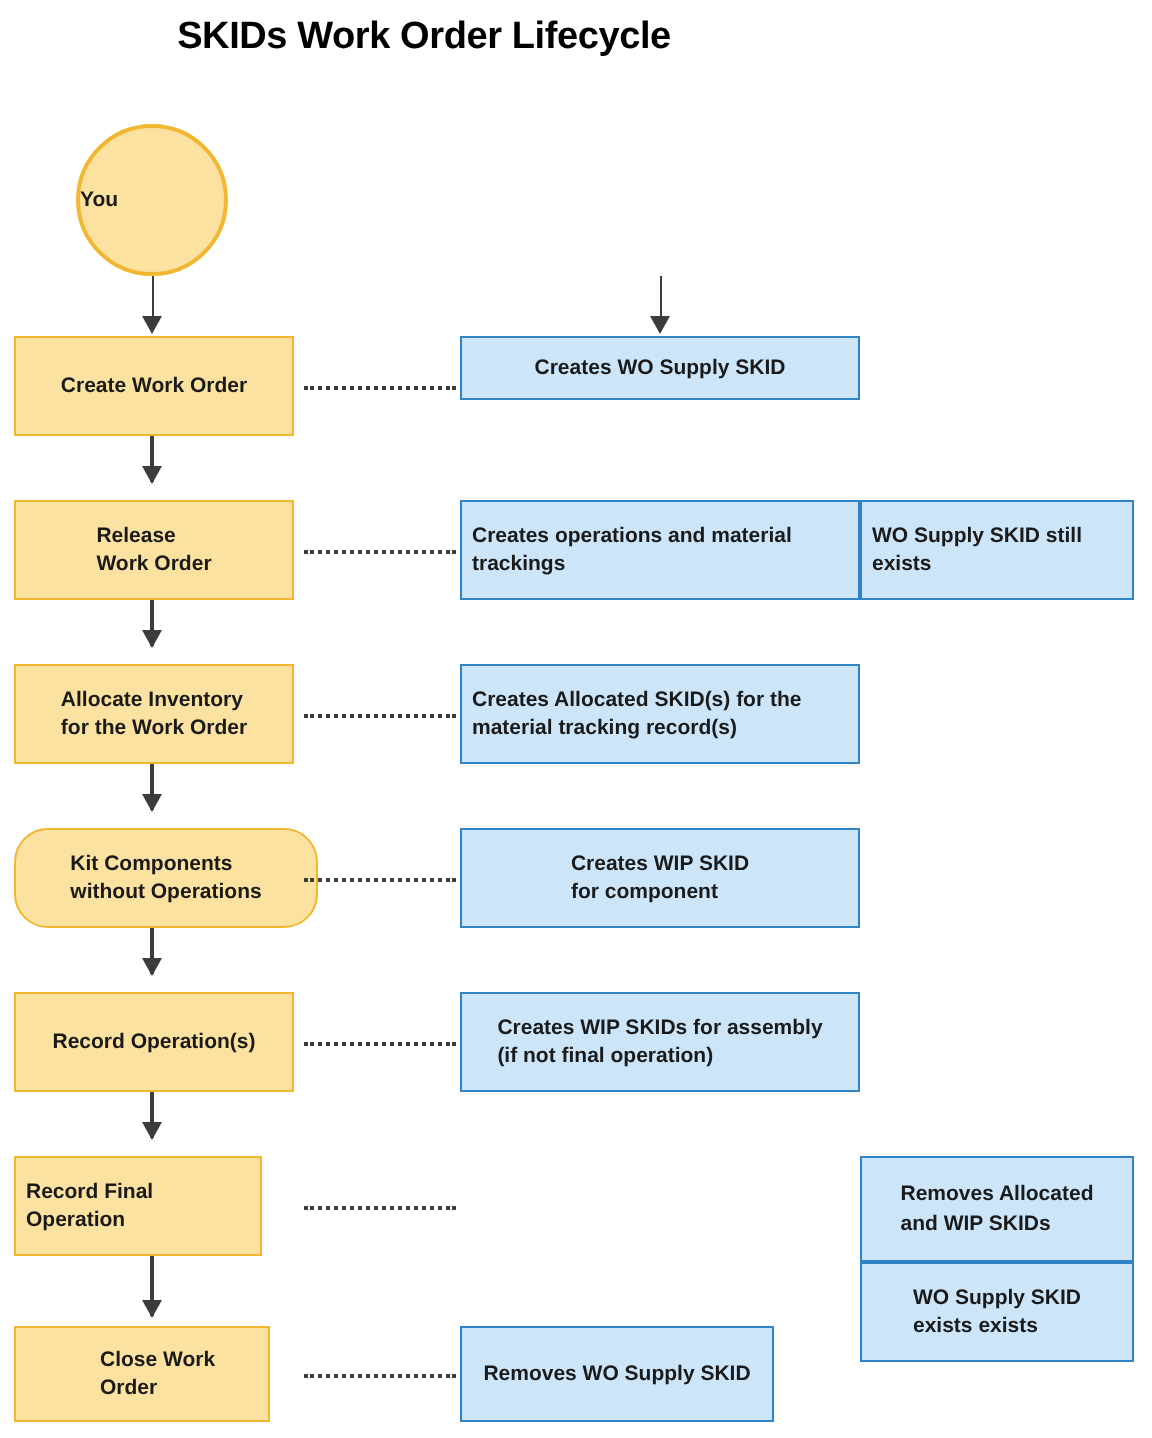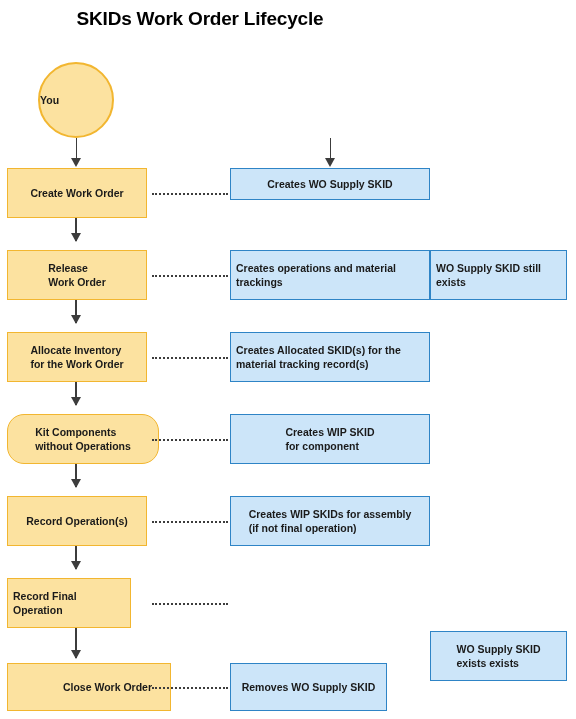--- a/index.html
+++ b/index.html
@@ -24,20 +24,21 @@
   .title {
     position: absolute;
     left: 0;
     top: 8px;
     width: 400px;
     text-align: center;
     font-size: 19px;
     font-weight: bold;
     color: #000000;
     letter-spacing: -0.2px;
+    padding-left: 12px;
   }
 
   
   .lane-circle {
     position: absolute;
     border-radius: 50%;
     display: flex;
     align-items: center;
     font-size: 10.5px;
     font-weight: bold;
@@ -177,22 +178,24 @@
 
   <div class="box yellow" style="left:7px;  top:496px; width:140px; height:50px;">Record Operation(s)</div>
   <div class="dotted" style="left:152px; top:521px; width:76px;"></div>
   <div class="box blue" style="left:230px; top:496px; width:200px; height:50px;">Creates WIP SKIDs for assembly
 (if not final operation)</div>
 
   <div class="varrow" style="top:546px; height:23px;"></div>
 
   <div class="box yellow" style="left:7px;  top:578px; width:124px; height:50px;">Record Final Operation</div>
   <div class="dotted" style="left:152px; top:603px; width:76px;"></div>
+  <div class="box blue" style="left:430px; top:578px; width:137px; height:53px;">Removes Allocated
+and WIP SKIDs</div>
   <div class="box blue" style="left:430px; top:631px; width:137px; height:50px;">WO Supply SKID
 exists exists</div>
 
   <div class="varrow" style="top:628px; height:30px;"></div>
 
-  <div class="box yellow" style="left:7px;  top:663px; width:164px; height:48px;padding-left:42px;">Close Work Order</div>
+  <div class="box yellow" style="left:7px;  top:663px; width:128px; height:48px;padding-left:42px;">Close Work Order</div>
   <div class="dotted" style="left:152px; top:687px; width:76px;"></div>
   <div class="box blue" style="left:230px; top:663px; width:157px; height:48px;">Removes WO Supply SKID</div>
 
 </div>
 
 </body></html>

